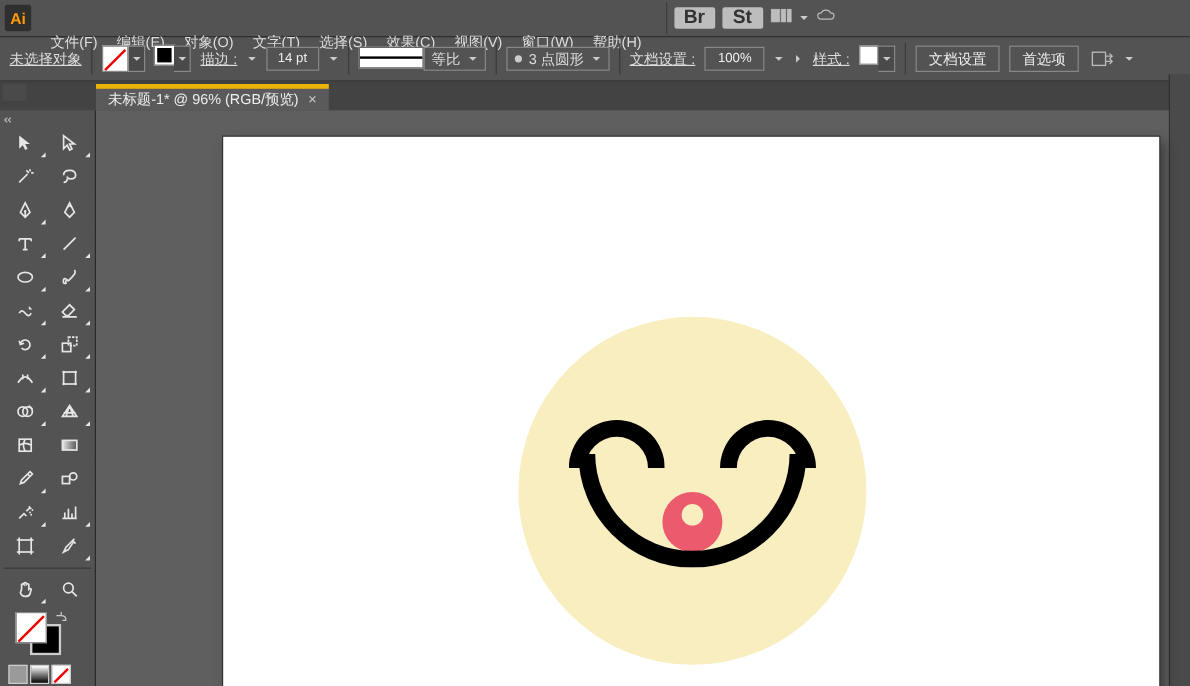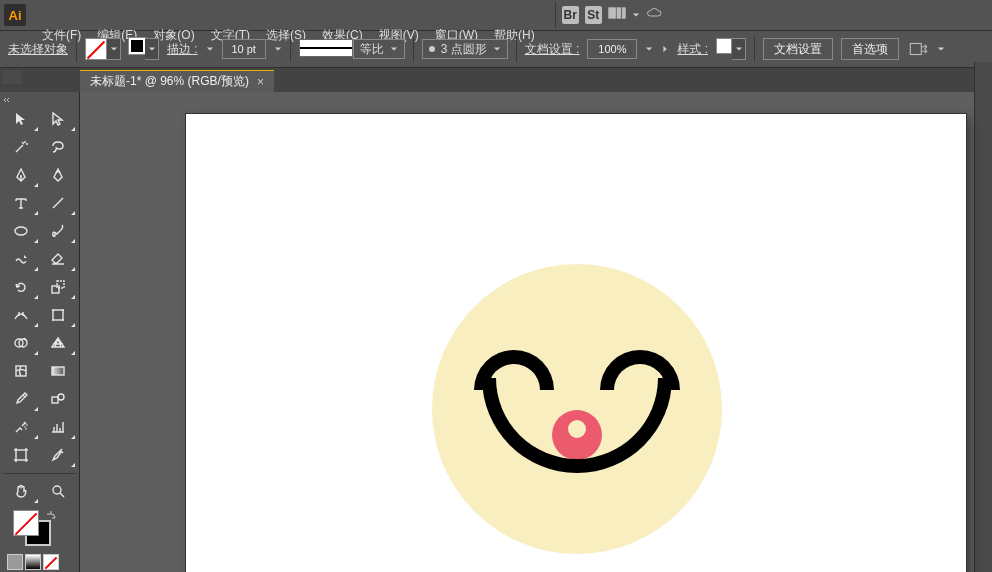--- a/index.html
+++ b/index.html
@@ -4,21 +4,21 @@
 <style>
   * { margin: 0; padding: 0; box-sizing: border-box; font-family: "Microsoft YaHei", sans-serif; user-select: none; }
   body { width: 992px; height: 572px; background: #4a4a4a; overflow: hidden; position: relative; }
 
   
   .menubar { height: 30px; background: #535353; display: flex; align-items: center; padding: 0 4px; color: #ddd; font-size: 12px; }
   .ai-logo { width: 22px; height: 22px; background: #2f2f2f; display:flex; align-items:center; justify-content:center; border-radius:2px; margin-right:8px; }
   .ai-logo span { color:#ff9a00; font-weight:bold; font-size:13px; }
   .menu-item { padding: 0 8px; height: 100%; display:flex; align-items:center; cursor:default;margin-top:40px; }
   .menubar-right { display:flex; align-items:center; gap:6px; margin-left: 12px; }
-  .sq-btn { width:17px; height:18px; background:#bdbdbd; color:#333; font-size:12px; font-weight:bold; display:flex; align-items:center; justify-content:center; border-radius:2px; }
+  .sq-btn { width:34px; height:18px; background:#bdbdbd; color:#333; font-size:16px; font-weight:bold; display:flex; align-items:center; justify-content:center; border-radius:2px; }
   .ws-icon, .cloud-icon { width:18px; height:16px; }
   .ws-icon svg, .cloud-icon svg { stroke:#bdbdbd; fill:none; }
 
   
   .controlbar { height: 38px; background: #535353; border-top:1px solid #2f2f2f; border-bottom:1px solid #2f2f2f; display:flex; align-items:center; padding: 0 8px; color:#ddd; font-size:12px; gap:8px; }
   .cb-label { white-space:nowrap;text-decoration:underline; }
   .swatch-none { width:22px; height:22px; background:#fff; position:relative; border:1px solid #888; }
   .swatch-none::after { content:""; position:absolute; left:-2px; right:-2px; top:50%; border-top:2px solid #e00; transform: rotate(-45deg); }
   .dd { width:14px; height:22px; display:flex; align-items:center; justify-content:center; border:1px solid #888; border-left:none; background:#4a4a4a; }
   .dd svg { fill:#ccc; }
@@ -32,21 +32,21 @@
   .chev svg{ fill:#ccc; }
   .swatch-white { width:16px; height:16px; background:#fff; border:1px solid #888; }
   .cb-btn { height:22px; padding:0 10px; border:1px solid #888; background:#535353; display:flex; align-items:center; font-size:12px; color:#eee; }
   .share-icon { width:22px; height:22px; display:flex; align-items:center; justify-content:center; }
   .share-icon svg { stroke:#bbb; fill:none; }
 
   
   .tabrow { height:24px; background:#434343; display:flex; align-items:flex-end; padding-left:80px; }
   .tabrow .collapse { position:absolute; left:2px; top:70px; width:20px; height:14px; background:#4a4a4a; display:flex; align-items:center; justify-content:center; }
   .tabrow .collapse svg{ fill:#bbb;}
-  .doc-tab { height:22px; background:#5a5a5a; color:#eee; font-size:12px; padding:0 10px; display:flex; align-items:center; gap:8px; border-top:1px solid #eab308; }
+  .doc-tab { height:22px; background:#5a5a5a; color:#eee; font-size:12px; padding:0 10px; display:flex; align-items:center; gap:8px; border-top:4px solid #eab308; }
   .doc-tab .close { font-size:12px; color:#ccc; }
 
   
   .main { position:absolute; left:80px; top:92px; right:18px; bottom:0; background:#5f5f5f; }
   .canvas-wrap { position:absolute; left:106px; top:22px; width:780px; height:560px; background:#fff; box-shadow: 0 0 0 1px #333, 4px 4px 10px rgba(0,0,0,.4); }
 
   
   .face { position:absolute; left:246px; top:150px; width:290px; height:290px; border-radius:50%; background:#f9eec0; }
   .eye { position:absolute; width:80px; height:40px; border:14px solid #000; border-bottom:none; border-top-left-radius:80px; border-top-right-radius:80px; }
   .eye.left { left:42px; top:86px; }
@@ -149,21 +149,21 @@
         </svg>
       </div>
   </div>
 
   <span class="cb-label">描边 :</span>
   <span class="chev">
       <svg class="dd-svg" viewBox="0 0 10 10">
         <path d="M1 3 L5 7 L9 3 Z"></path>
       </svg>
     </span>
-  <div class="num-field">10 pt</div>
+  <div class="num-field">14 pt</div>
   <span class="chev">
       <svg class="dd-svg" viewBox="0 0 10 10">
         <path d="M1 3 L5 7 L9 3 Z"></path>
       </svg>
     </span>
   <div class="sep"></div>
 
   <div style="display:flex">
     <div class="stroke-preview">
         <div class="ln"></div>

